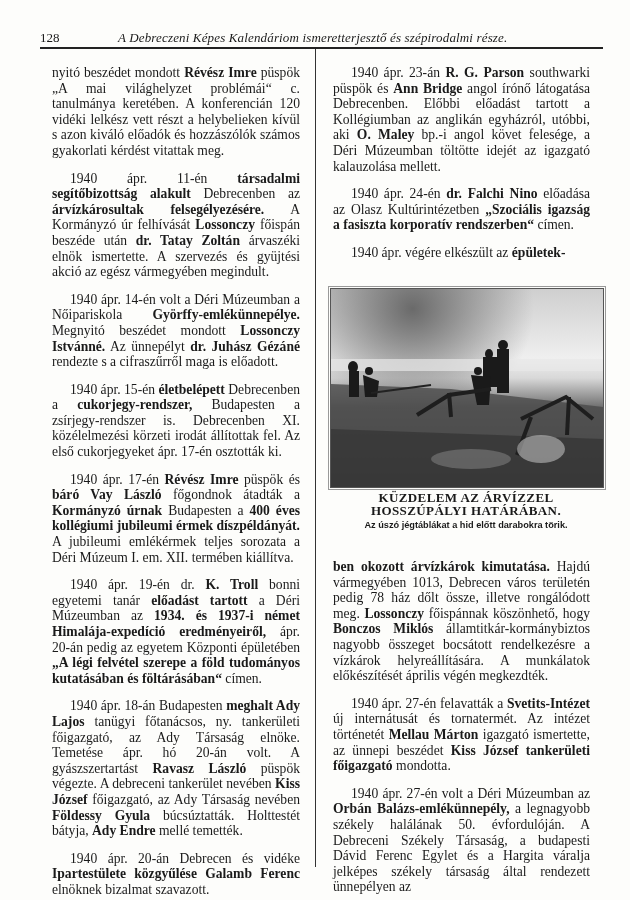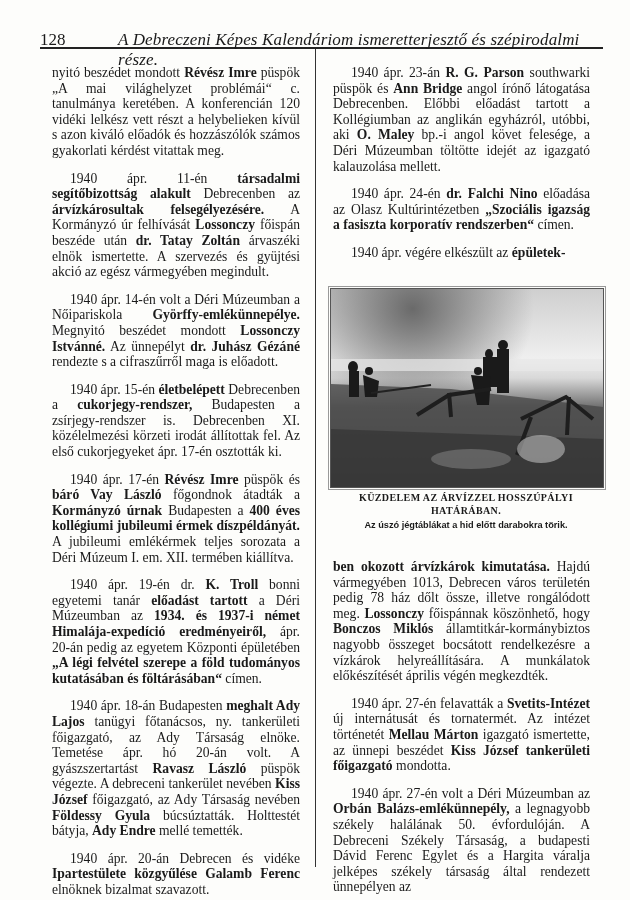--- a/index.html
+++ b/index.html
@@ -3,21 +3,21 @@
 <meta charset="utf-8">
 <style>
   html, body { margin:0; padding:0; }
   body {
     width:630px; height:900px; background:#fdfdfb; position:relative; overflow:hidden;
     font-family:"DejaVu Serif", "Liberation Serif", serif; color:#1a1a1a;
   }
   .header {
     position:absolute; left:40px; top:29px; width:563px; height:18px;
     border-bottom:2px solid #222;
-    font-family:"Liberation Serif", serif; font-size:17px;
+    font-family:"Liberation Serif", serif; font-size:13px;
   }
   .header .pnum { position:absolute; left:0; top:1px; }
   .header .title { position:absolute; left:78px; top:1px; font-style:italic; letter-spacing:0.15px; }
   .divider { position:absolute; left:315px; top:49px; width:1px; height:818px; background:#333; }
   .col {
     position:absolute; top:53px;
     font-family:"Liberation Serif", serif; font-size:13.6px; line-height:15.6px;
     text-align:justify;
   }
   .col.left { left:40px; width:272px; }
@@ -30,21 +30,21 @@
     position:absolute; left:330px; top:288px; width:272px; height:198px;
     border:1px solid #555; outline:1px solid #999; outline-offset:1px;
     background:
       radial-gradient(ellipse at 30% 10%, #6a6a6a 0%, rgba(0,0,0,0) 45%),
       linear-gradient(180deg, #cfcfcf 0%, #efefef 35%, #d8d8d8 45%, #6e6e6e 60%, #3c3c3c 100%);
     overflow:hidden;
   }
   .photo svg { position:absolute; left:0; top:0; }
   .caption1 {
     position:absolute; left:330px; top:492px; width:272px; text-align:center;
-    font-family:"Liberation Serif", serif; font-size:10px; font-weight:bold; line-height:12.5px; letter-spacing:0.4px;
+    font-family:"Liberation Serif", serif; font-size:13px; font-weight:bold; line-height:12.5px; letter-spacing:0.4px;
   }
   .caption2 {
     position:absolute; left:330px; top:520px; width:272px; text-align:center;
     font-family:Liberation Sans, sans-serif; font-size:9.2px; font-weight:bold;
   }
 </style>
 </head>
 <body>
 
 <div class="header">

